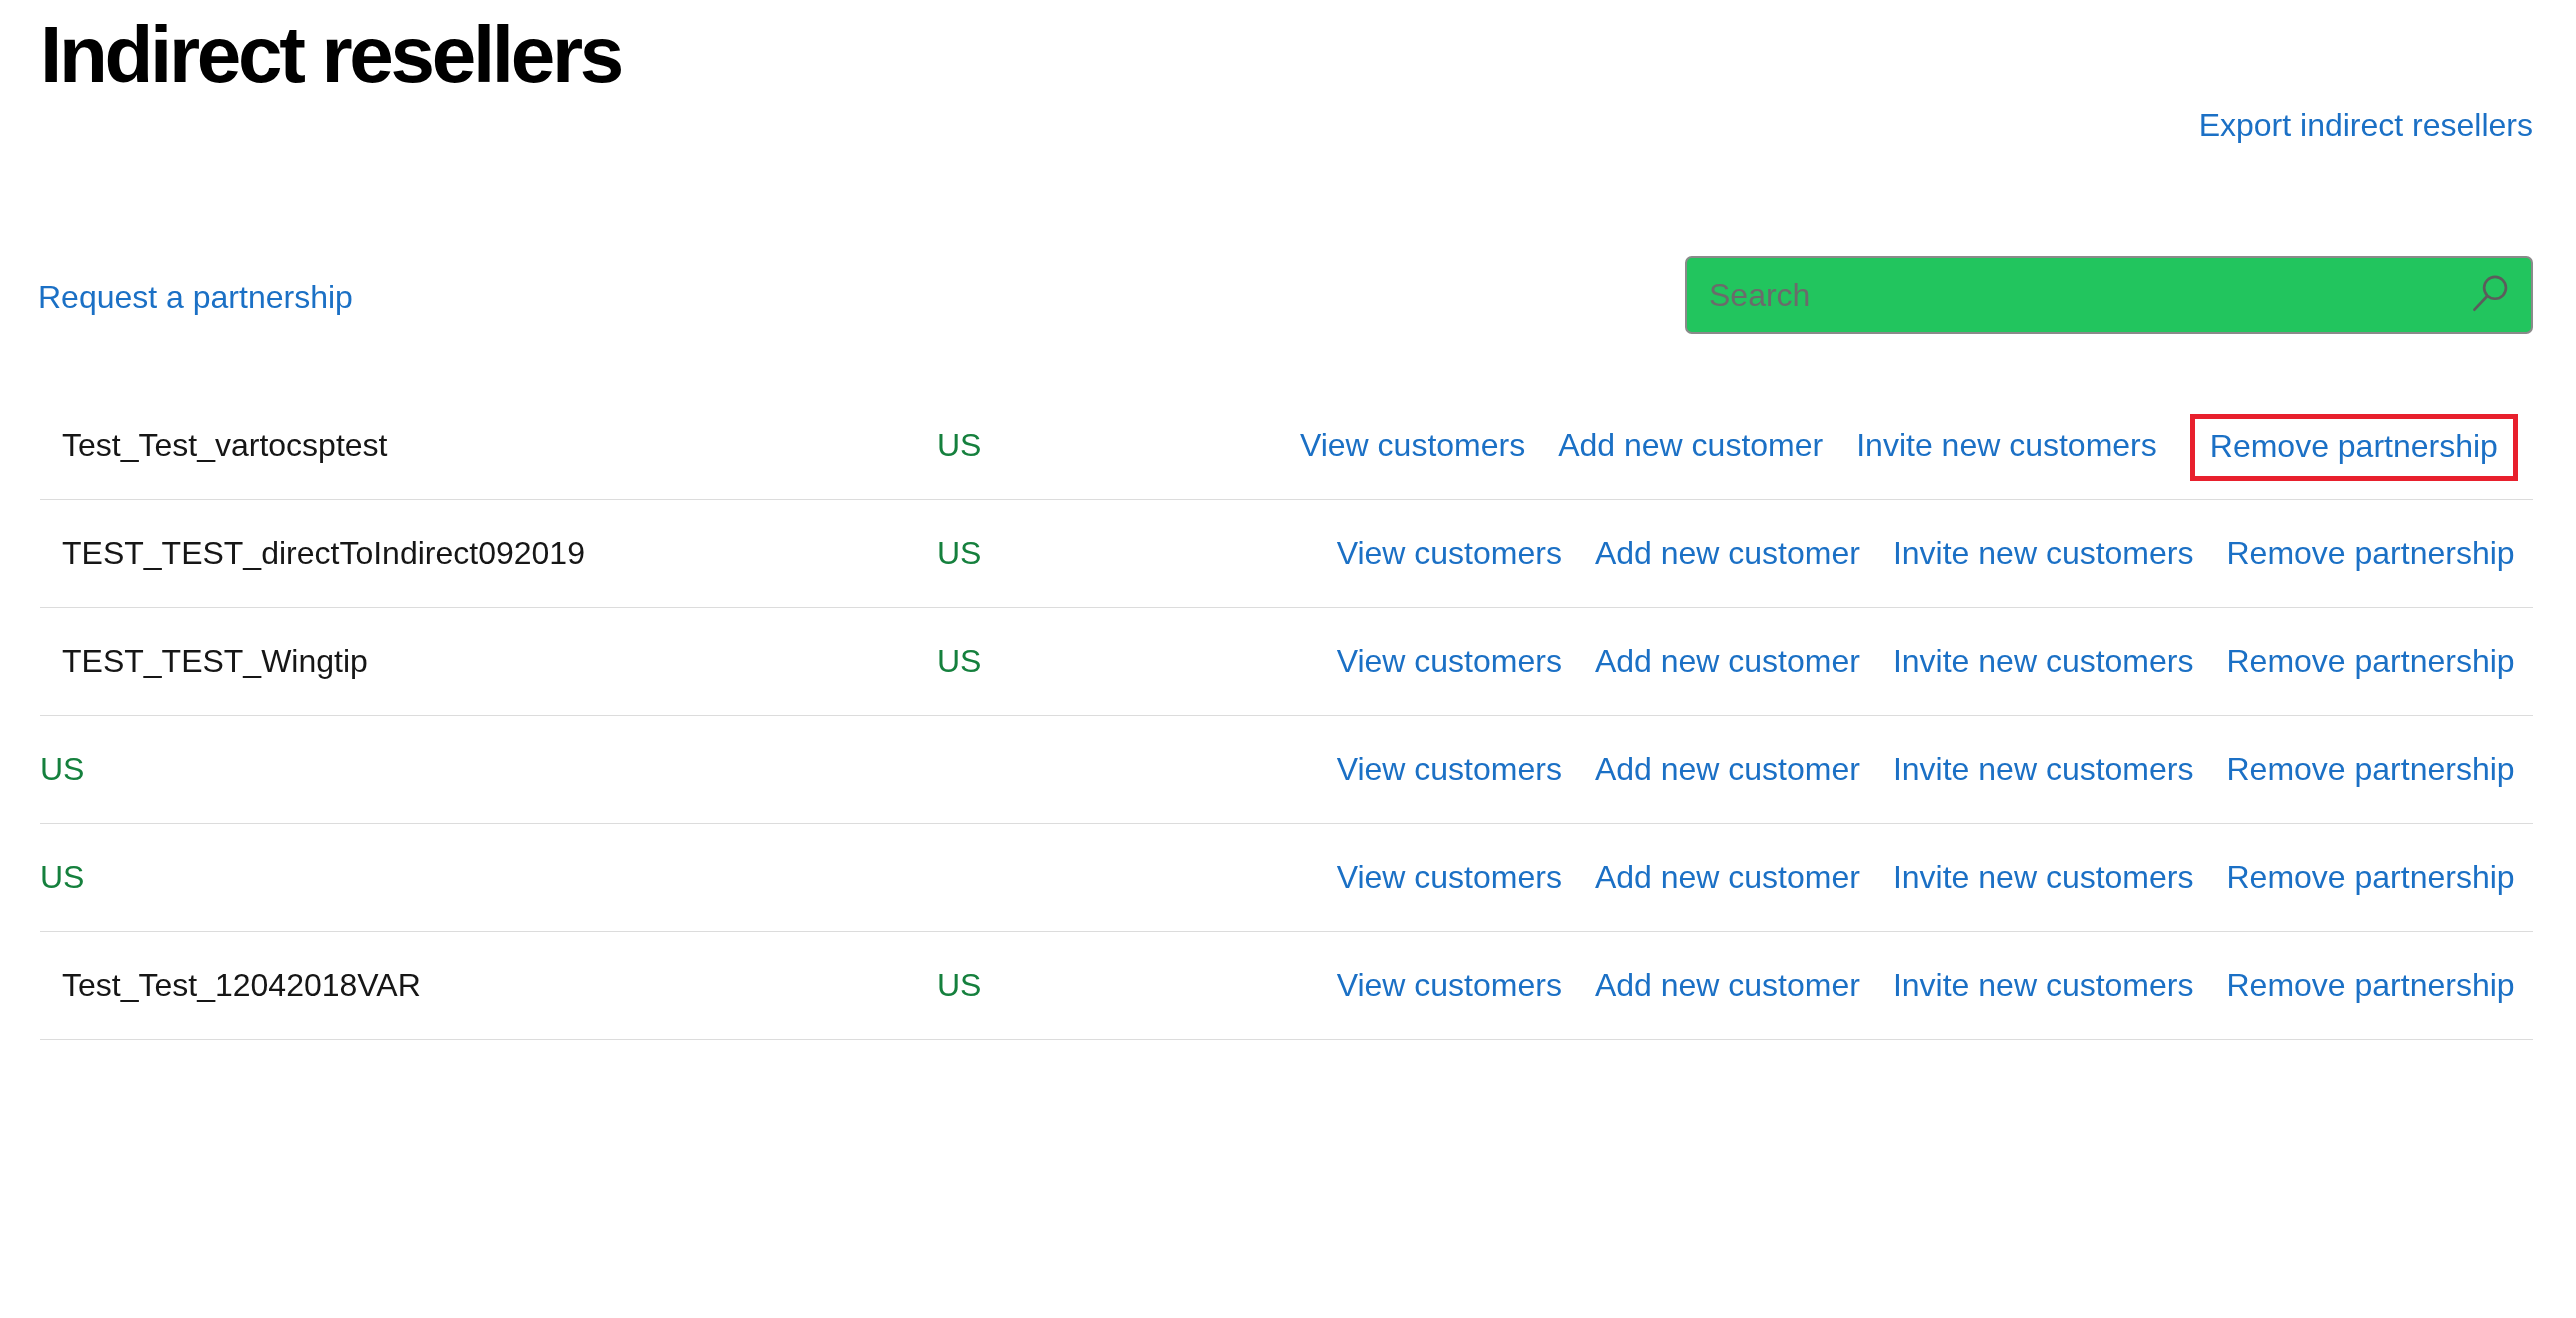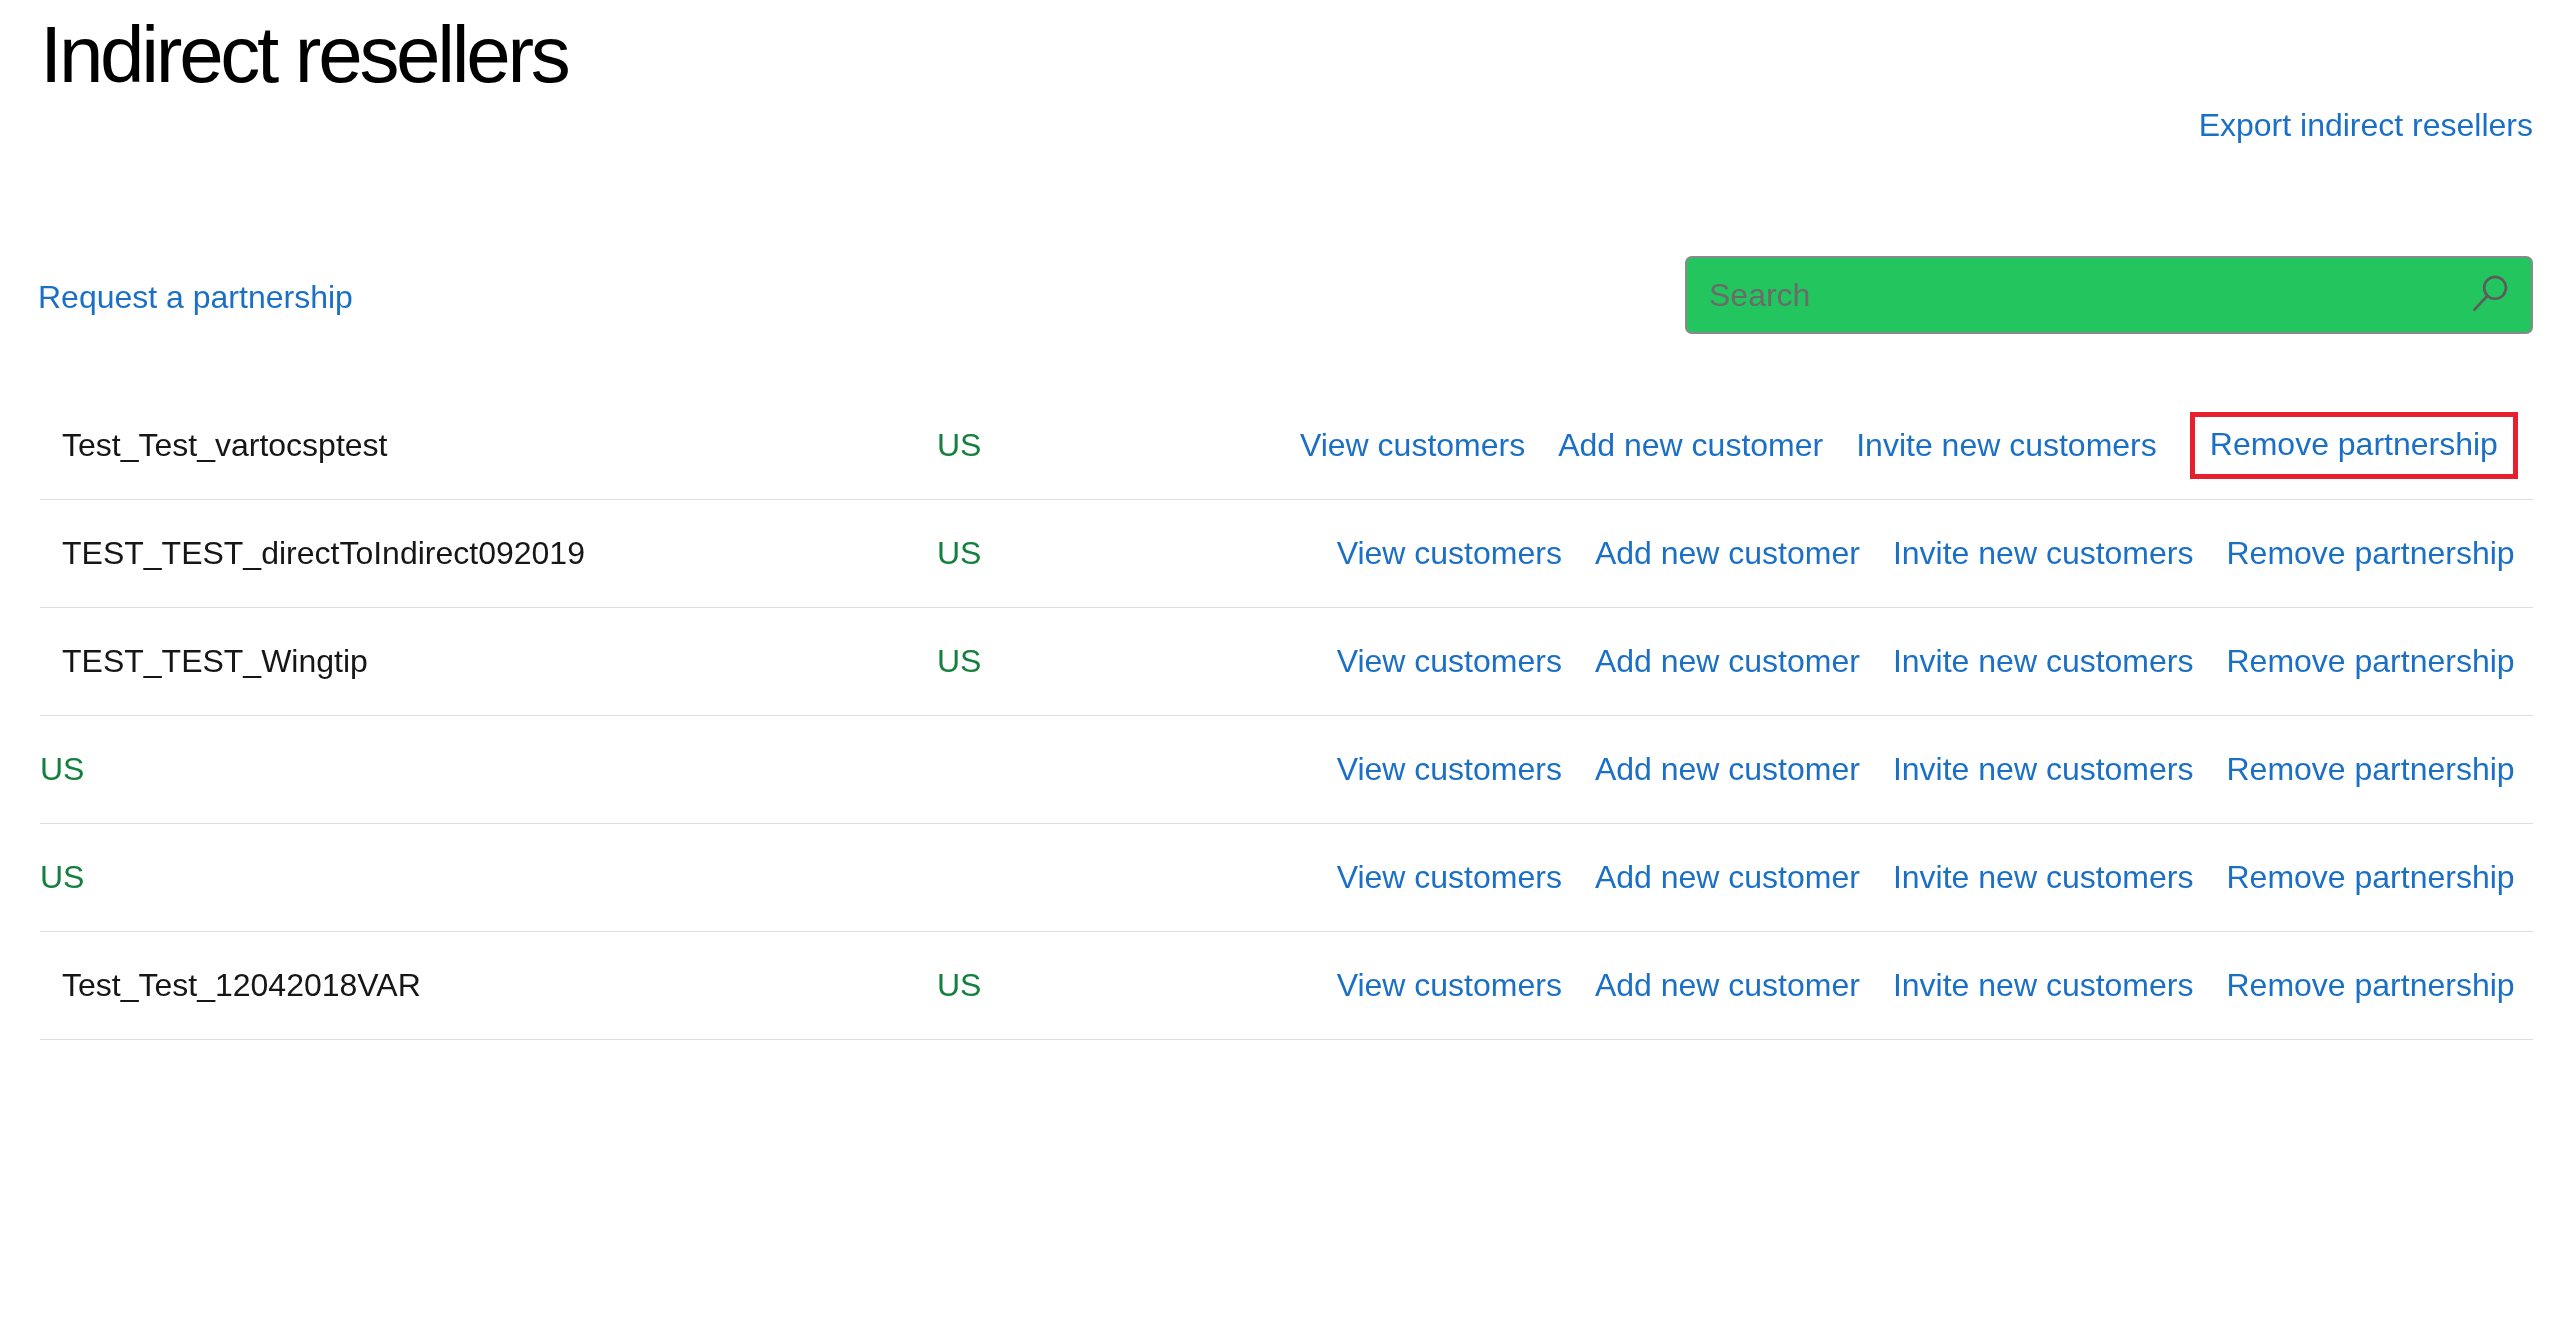--- a/index.html
+++ b/index.html
@@ -22,21 +22,21 @@
   }
 
   
   .page-title {
     position: absolute;
     left: 40px;
     top: 13.3px;
     margin: 0;
     font-size: 80px;
     line-height: 1.05;
-    font-weight: 400;
+    font-weight: 700;
     letter-spacing: -3.3px;
     color: #000000;
   }
 
   
   .export-link {
     position: absolute;
     top: 107px;
     right: 43px;
     font-size: 32px;
@@ -129,21 +129,21 @@
     white-space: nowrap;
     overflow: hidden;
   }
   .cell-loc {
     flex: 0 0 250px;
     color: #15803d;
   }
   .cell-actions {
     margin-left: auto;
     display: flex;
-    align-items: center;
+    align-items: flex-end;
     gap: 33px;
     padding-right: 18.4px;
     white-space: nowrap;
   }
   a.action {
     color: var(--blue);
     text-decoration: none;
     cursor: pointer;
   }
   a.action.highlighted {

